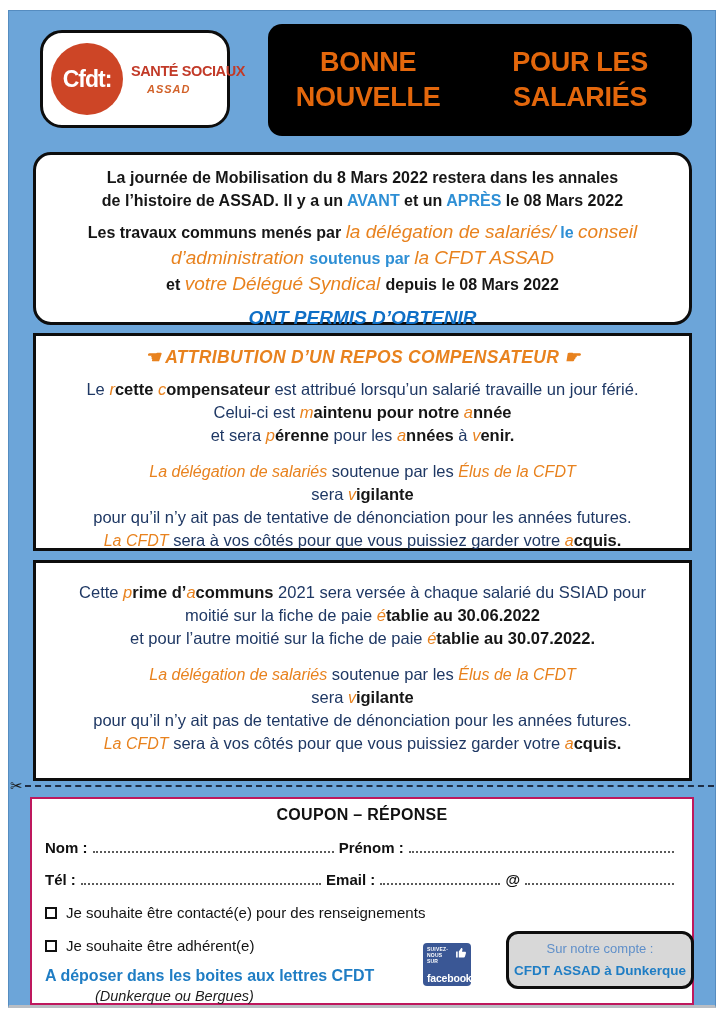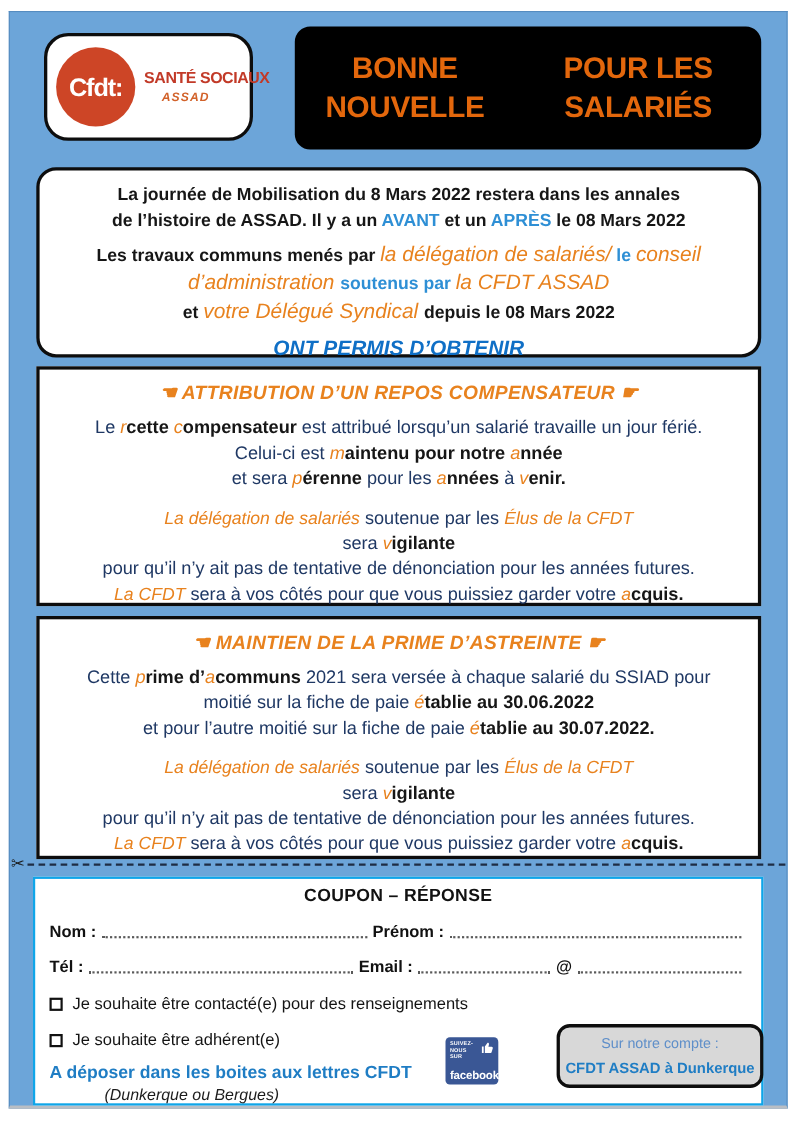--- a/index.html
+++ b/index.html
@@ -55,35 +55,35 @@
   .seg-bi { color:#0F6FC6; font-weight:bold; font-style:italic; }
 
   
   .cut-line { position:absolute; left:10px; top:778px; width:704px; height:16px;
           display:flex; align-items:center; }
   .scissors { color:#1a1a1a; font-size:15px; line-height:16px; flex:0 0 auto; }
   .dash-rule { flex:1; border-top:2px dashed #1e2d44; margin-left:2px; }
 
   
   .coupon { position:absolute; left:30px; top:797px; width:664px; height:208px; background:#fff;
-          border:2px solid #0ea5e9; padding:7px 13px 0 13px; }
+          border:2px solid #be185d; padding:7px 13px 0 13px; }
   .coupon-title { text-align:center; font-weight:bold; font-size:16px; color:#111; letter-spacing:0.3px; }
   .field-row { display:flex; align-items:flex-end; margin-top:15px; }
   .f-label { font-weight:bold; font-size:15px; color:#111; white-space:nowrap; }
   .dots { border-bottom:2px dotted #5a5a5a; height:1px; margin:0 5px 3px 5px; }
   .d1 { flex:1; } .d2 { flex:1.1; } .d3 { flex:1; } .d4 { flex:0.5; } .d5 { flex:0.62; }
   .at-sign { font-weight:bold; font-size:15px; color:#111; }
   .cb-row { display:flex; align-items:center; margin-top:16px; }
   .cbx { width:12px; height:12px; border:2px solid #111; display:inline-block; margin-right:9px; flex:0 0 auto; }
   .cb-label { font-size:15px; color:#141414; }
   .deposit1 { margin-top:13px; margin-left:0; color:#1F7DC4; font-weight:bold; font-size:16px; }
   .deposit2 { margin-top:3px; margin-left:50px; color:#1c1c1c; font-style:italic; font-size:14.5px; }
 
   
-  .fb-badge { position:absolute; left:373px; top:144px; width:48px; height:43px; background:#3a5795;
+  .fb-badge { position:absolute; left:391px; top:144px; width:48px; height:43px; background:#3a5795;
           border-radius:4px; color:#fff; padding:3px 3px 2px 4px; display:flex; flex-direction:column; justify-content:space-between; }
   .fb-top { display:flex; align-items:flex-start; justify-content:space-between; }
   .fb-tag { font-size:5px; line-height:6px; width:24px; font-weight:bold; letter-spacing:0.2px; }
   .fb-thumb { width:13px; height:13px; }
   .fb-word { font-size:10.5px; font-weight:bold; letter-spacing:-0.2px; }
 
   
   .account-box { position:absolute; left:474px; top:132px; width:188px; height:58px; background:#D8D8D8;
           border:3px solid #0d0d0d; border-radius:12px; text-align:center; padding-top:7px; }
   .account-label { color:#5f8fc9; font-size:13px; }
@@ -134,21 +134,20 @@
     </div>
     <div class="vig">
       <div class="rline"><span class="seg-o">La délégation de salariés</span><span class="seg-n"> soutenue par les </span><span class="seg-o">Élus de la CFDT</span></div>
       <div class="rline"><span class="seg-n">sera </span><span class="seg-o">v</span><span class="seg-b">igilante</span></div>
       <div class="rline"><span class="seg-n">pour qu’il n’y ait pas de tentative de dénonciation pour les années futures.</span></div>
       <div class="rline"><span class="seg-o">La CFDT</span><span class="seg-n"> sera à vos côtés pour que vous puissiez garder votre </span><span class="seg-o">a</span><span class="seg-b">cquis.</span></div>
     </div>
   </div>
 
   <div class="wbox box3">
-    <div class="box-heading">☚ MAINTIEN DE LA PRIME D’ASTREINTE ☛</div>
     <div class="body-lines">
       <div class="rline"><span class="seg-n">Cette </span><span class="seg-o">p</span><span class="seg-b">rime d’</span><span class="seg-o">a</span><span class="seg-b">communs</span><span class="seg-n"> 2021 sera versée à chaque salarié du SSIAD pour</span></div>
       <div class="rline"><span class="seg-n">moitié sur la fiche de paie </span><span class="seg-o">é</span><span class="seg-b">tablie au 30.06.2022</span></div>
       <div class="rline"><span class="seg-n">et pour l’autre moitié sur la fiche de paie </span><span class="seg-o">é</span><span class="seg-b">tablie au 30.07.2022.</span></div>
     </div>
     <div class="vig">
       <div class="rline"><span class="seg-o">La délégation de salariés</span><span class="seg-n"> soutenue par les </span><span class="seg-o">Élus de la CFDT</span></div>
       <div class="rline"><span class="seg-n">sera </span><span class="seg-o">v</span><span class="seg-b">igilante</span></div>
       <div class="rline"><span class="seg-n">pour qu’il n’y ait pas de tentative de dénonciation pour les années futures.</span></div>
       <div class="rline"><span class="seg-o">La CFDT</span><span class="seg-n"> sera à vos côtés pour que vous puissiez garder votre </span><span class="seg-o">a</span><span class="seg-b">cquis.</span></div>

